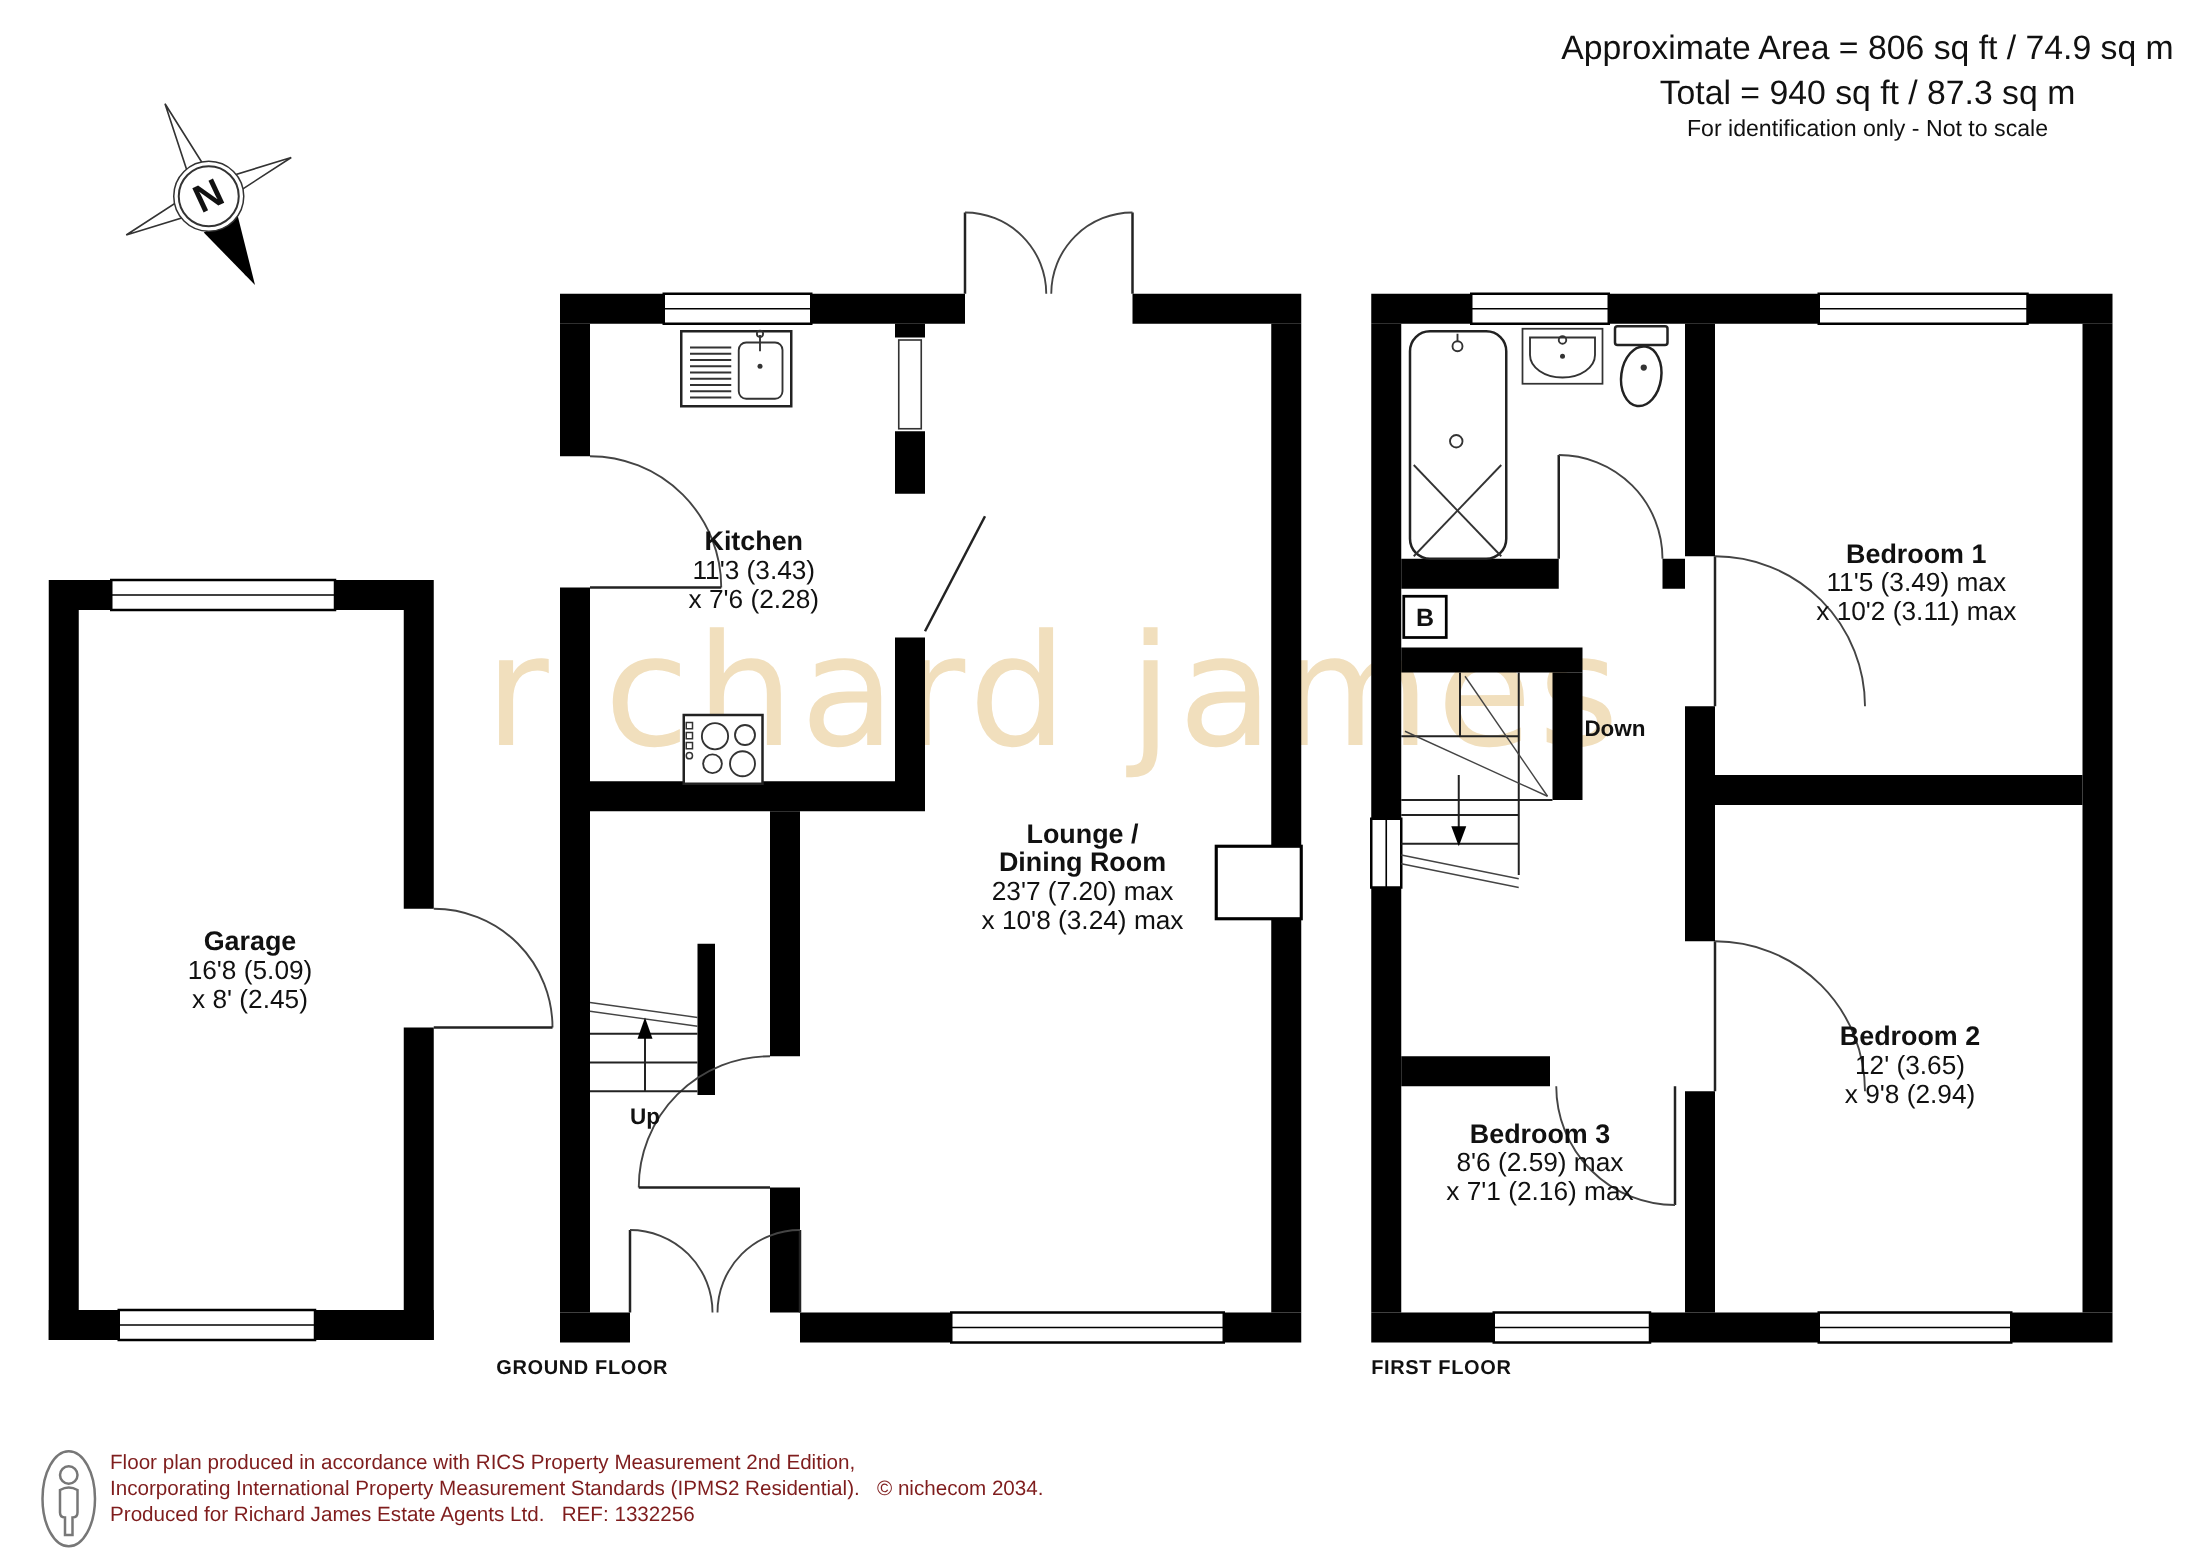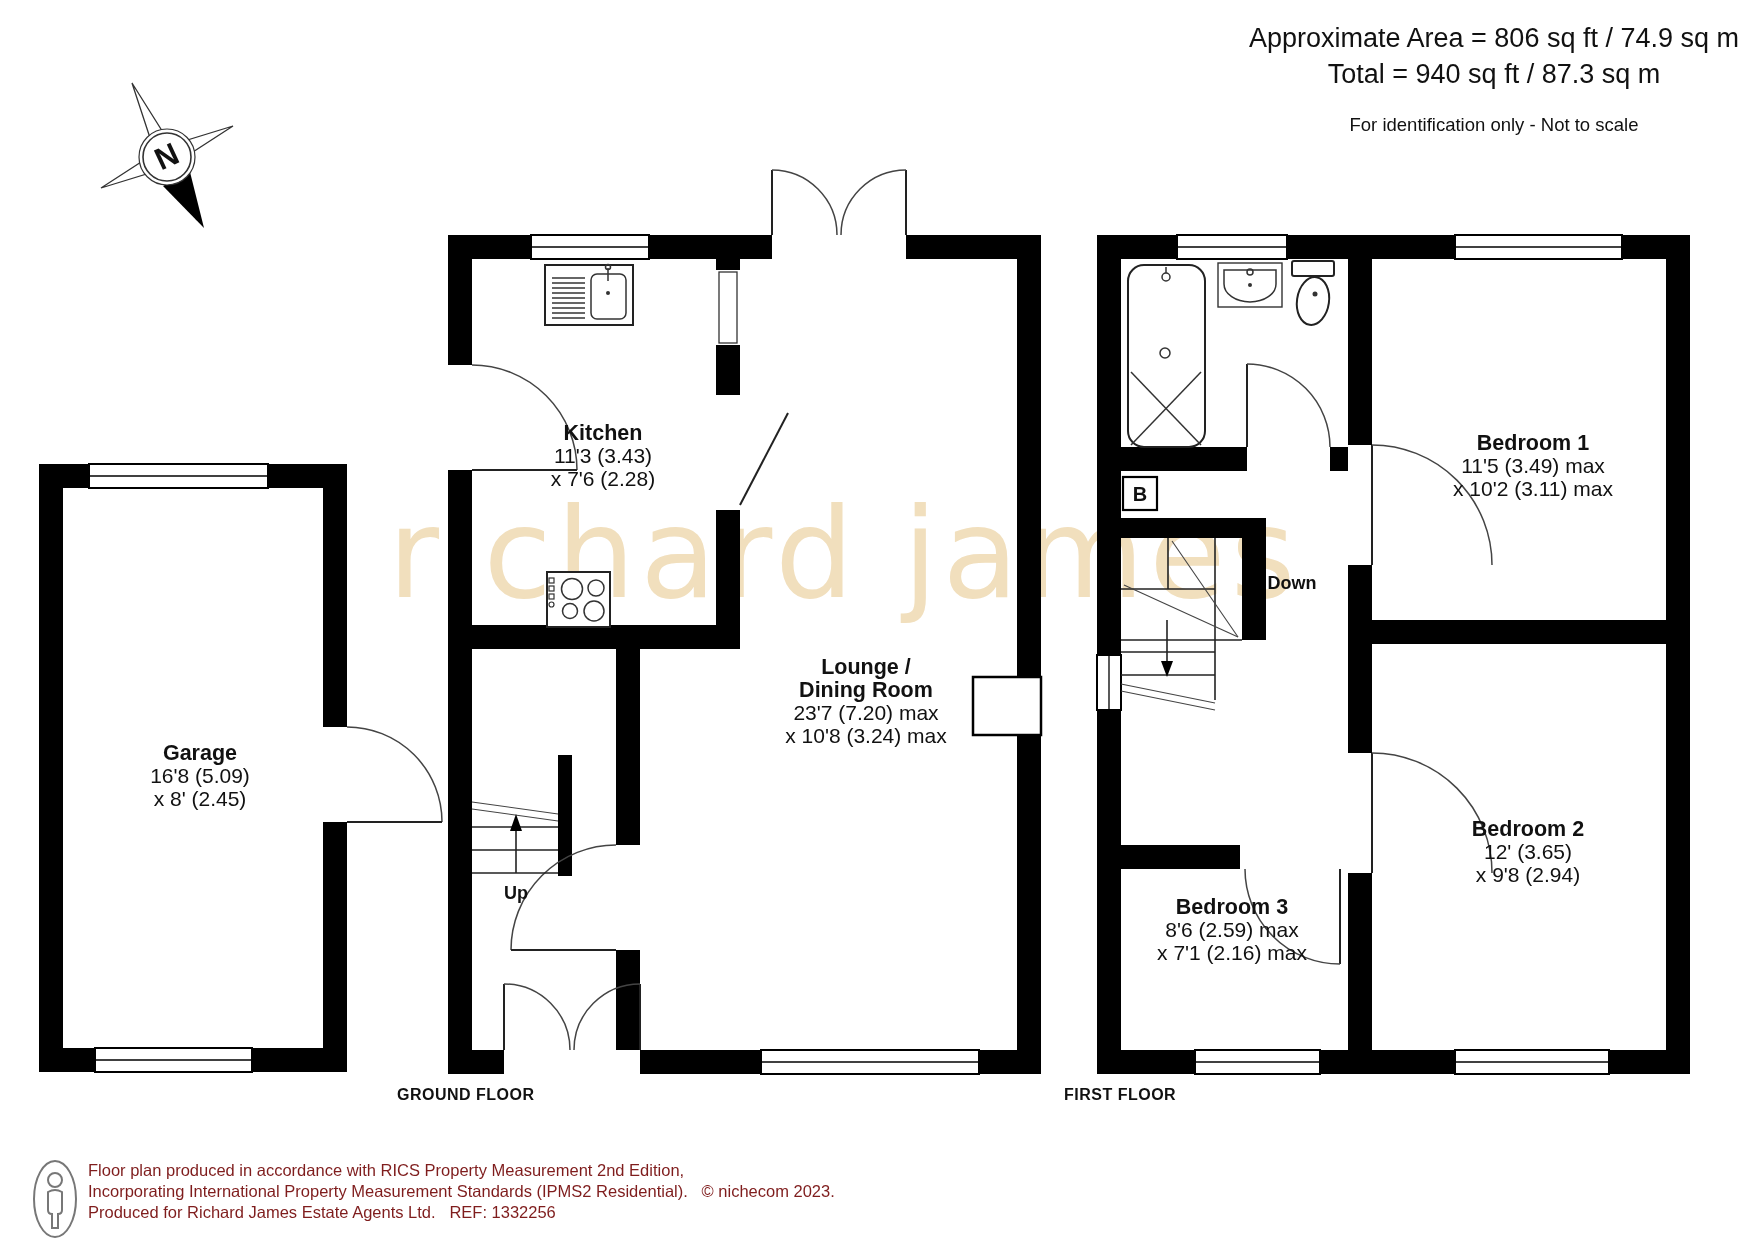--- a/index.html
+++ b/index.html
@@ -6,26 +6,26 @@
   #stage{position:relative;width:1755px;height:1241px;background:#fff;overflow:hidden;
          font-family:"Liberation Sans",sans-serif;color:#111;}
   
   #watermark{position:absolute;left:388px;top:482px;font-size:124px;letter-spacing:5px;
              color:#f1dfbd;white-space:nowrap;z-index:0;font-family:"DejaVu Sans",sans-serif;}
   
   #plan{position:absolute;left:0;top:0;z-index:1;}
   
   #area-block{position:absolute;top:20px;right:16px;text-align:center;z-index:2;}
   #area-block .big{font-size:27px;line-height:36px;color:#111;}
-  #area-block .note{font-size:18.5px;margin-top:22px;color:#111;}
+  #area-block .note{font-size:18.5px;margin-top:0;color:#111;}
   
   .floor-label{position:absolute;top:1086px;font-size:16px;font-weight:bold;
                letter-spacing:.5px;z-index:2;}
   #ground-label{left:397px;}
-  #first-label{left:1064px;text-align:center;}
+  #first-label{left:1097px;text-align:center;}
   
   #footer-text{position:absolute;left:88px;top:1160px;font-size:16.5px;line-height:21px;
                color:#7f1d1d;z-index:2;}
   #footer-logo{position:absolute;left:30px;top:1158px;z-index:2;}
   .sp{white-space:pre;}
   
   .wall{fill:#000;}
   .win{fill:#fff;stroke:#000;stroke-width:2px;}
   .wline{stroke:#000;stroke-width:1.3px;}
   .fix{fill:#fff;stroke:#222;stroke-width:2px;}
@@ -322,17 +322,17 @@
   <div class="floor-label" id="ground-label">GROUND FLOOR</div>
   <div class="floor-label" id="first-label">FIRST FLOOR</div>
 
   <svg id="footer-logo" width="52" height="82" viewBox="0 0 52 82">
     <ellipse cx="25" cy="41" rx="21" ry="38" fill="none" stroke="#777" stroke-width="2"></ellipse>
     <circle cx="25" cy="22" r="7" fill="none" stroke="#777" stroke-width="2"></circle>
     <path d="M 18 34 Q 25 30 32 34 L 32 52 Q 32 56 28 56 L 28 70 L 22 70 L 22 56 Q 18 56 18 52 Z" fill="none" stroke="#777" stroke-width="2"></path>
   </svg>
   <div id="footer-text">
     <div>Floor plan produced in accordance with RICS Property Measurement 2nd Edition,</div>
-    <div><span>Incorporating International Property Measurement Standards (IPMS2 Residential).</span><span class="sp">   </span><span>© nichecom 2023.</span></div>
+    <div><span>Incorporating International Property Measurement Standards (IPMS2 Residential).</span><span class="sp">   </span><span>© nichecom 2034.</span></div>
     <div><span>Produced for Richard James Estate Agents Ltd.</span><span class="sp">   </span><span>REF: 1332256</span></div>
   </div>
 
 </div>
 
 </body></html>

